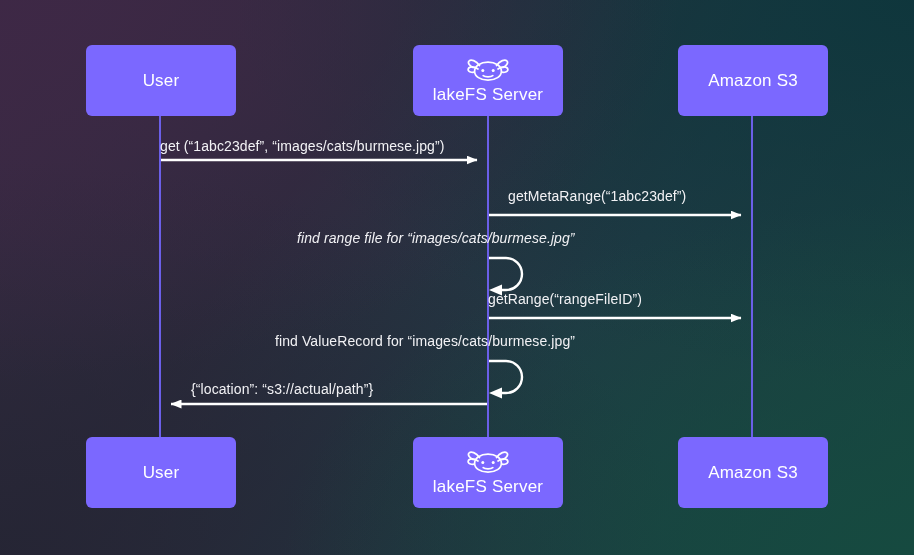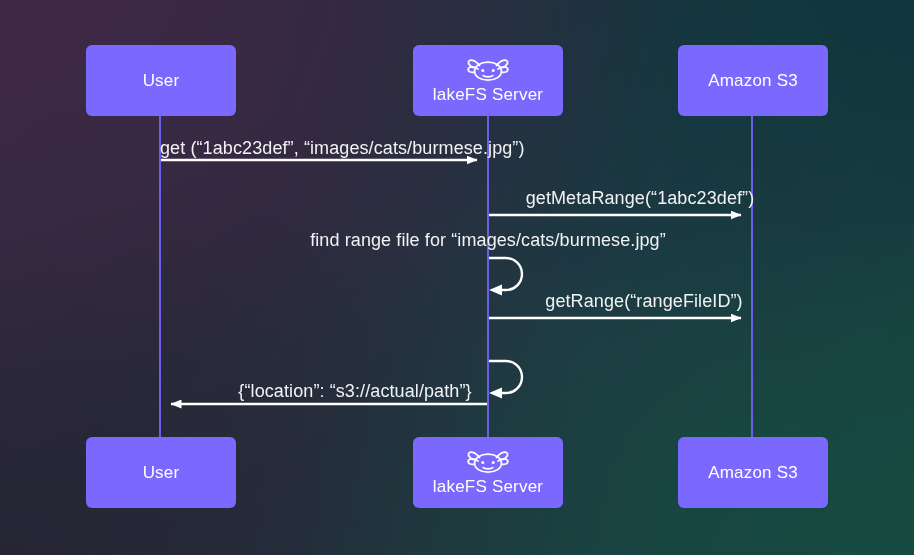--- a/index.html
+++ b/index.html
@@ -45,24 +45,24 @@
     letter-spacing: 0.2px;
     white-space: nowrap;
   }
   .axolotl-logo {
     display: block;
     margin-bottom: 2px;
   }
   .msg-label {
     position: absolute;
     color: #f2f2f5;
-    font-size: 18px;
+    font-size: 14px;
     white-space: nowrap;
     letter-spacing: 0.1px;
-    text-align: center;
+    text-align: left;
   }
 </style>
 </head>
 <body>
 
 <div id="canvas">
 
   <svg id="diagram" viewBox="0 0 914 555">
     <defs>
       <marker id="arrow-right" markerWidth="11" markerHeight="9" refX="10.5" refY="4.5" orient="auto" markerUnits="userSpaceOnUse">
@@ -89,24 +89,25 @@
     <path d="M489,361 L506,361 A16,16 0 0 1 506,393 L500,393" fill="none" stroke="#ffffff" stroke-width="2.4"></path>
     <path d="M489,393 L502,387.5 L502,398.5 Z" fill="#ffffff"></path>
 
     <line x1="487" y1="404" x2="171" y2="404" stroke="#ffffff" stroke-width="2.4" marker-end="url(#arrow-left)"></line>
   </svg>
 
   <div class="msg-label" style="left:160px; top:138px; width:328px;">get (“1abc23def”, “images/cats/burmese.jpg”)</div>
 
   <div class="msg-label" style="left:488px; top:188px; width:264px;padding-left:20px;">getMetaRange(“1abc23def”)</div>
 
-  <div class="msg-label" style="left:285px; top:230px; width:406px;">find range file for “images/cats/burmese.jpg”</div>
+  <div class="msg-label" style="left:297px; top:230px; width:406px;font-style:italic;">find range file for “images/cats/burmese.jpg”</div>
 
-  <div class="msg-label" style="left:488px; top:291px; width:224px;margin-left:44px;">getRange(“rangeFileID”)</div>
+  <div class="msg-label" style="left:488px; top:291px; width:224px;">getRange(“rangeFileID”)</div>
 
+  <div class="msg-label" style="left:275px; top:333px; width:406px;">find ValueRecord  for “images/cats/burmese.jpg”</div>
 
   <div class="msg-label" style="left:160px; top:381px; width:328px;padding-left:31px;">{“location”: “s3://actual/path”}</div>
 
   <div class="actor-box" style="left:86px; top:45px; width:150px; height:71px;">
     <span class="actor-label">User</span>
   </div>
 
   <div class="actor-box" style="left:413px; top:45px; width:150px; height:71px;">
     <span>
       <svg class="axolotl-logo" width="46" height="26" viewBox="0 0 46 26">

